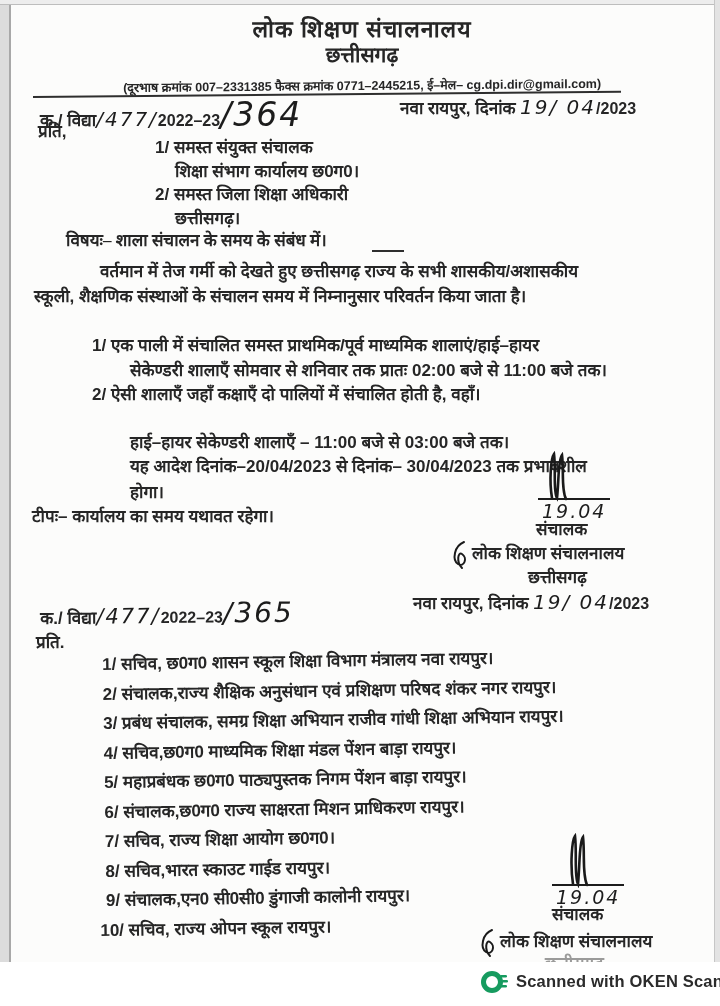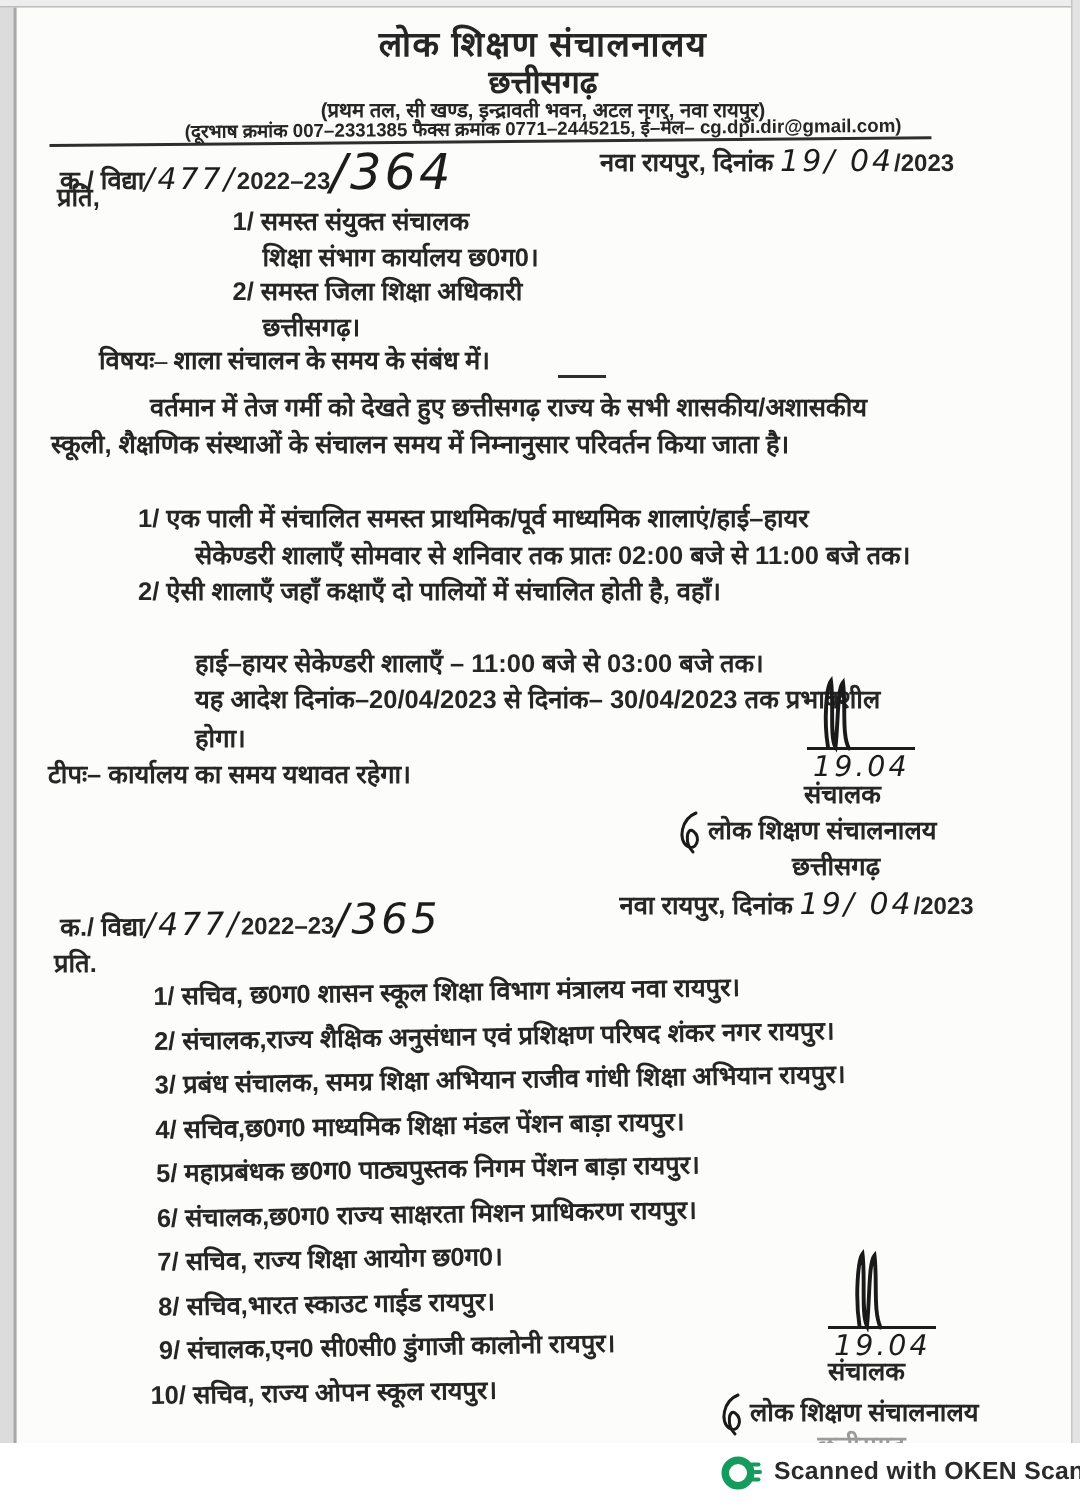--- a/index.html
+++ b/index.html
@@ -28,21 +28,20 @@
 </head>
 <body>
 
 <div class="page">
   <div class="edge-left"></div>
   <div class="edge-top"></div>
   <div class="edge-right"></div>
 
   <div class="abs c b" style="top:12px;font-size:23px;letter-spacing:1px;">लोक शिक्षण संचालनालय</div>
   <div class="abs c b" style="top:40px;font-size:21px;">छत्तीसगढ़</div>
-  <div class="abs c sb" style="top:64px;font-size:13.5px;">(प्रथम तल, सी खण्ड, इन्द्रावती भवन, अटल नगर, नवा रायपुर)</div>
   <div class="abs c sb tilt-s" style="top:80px;font-size:12.5px;">(दूरभाष क्रमांक 007–2331385 फैक्स क्रमांक 0771–2445215, ई–मेल–  cg.dpi.dir@gmail.com)</div>
   <div class="rule tilt-s" style="left:33px;top:96px;width:588px;"></div>
 
   <div class="abs" style="left:40px;top:95px;">
     <span class="sb t17">क./  विद्या</span><span class="hand" style="font-size:20px;">/477/</span><span class="t16 sb">2022–23</span><span class="hand" style="font-size:33px;">/364</span>
   </div>
   <div class="abs" style="left:400px;top:95px;">
     <span class="sb t17">नवा रायपुर, दिनांक</span>
     <span class="hand" style="font-size:20px;">19/ 04</span><span class="t16 sb">/2023</span>
   </div>

